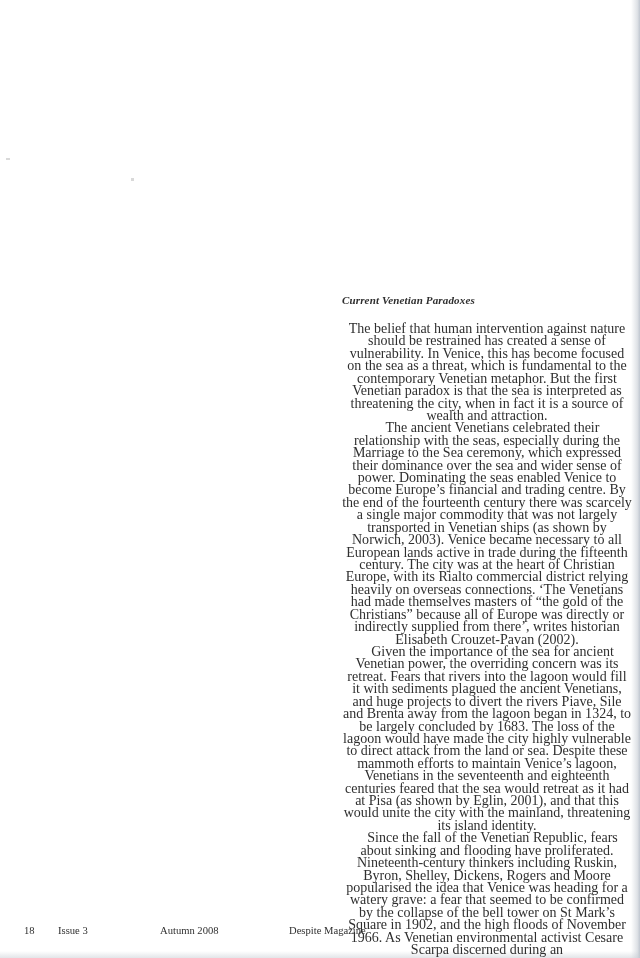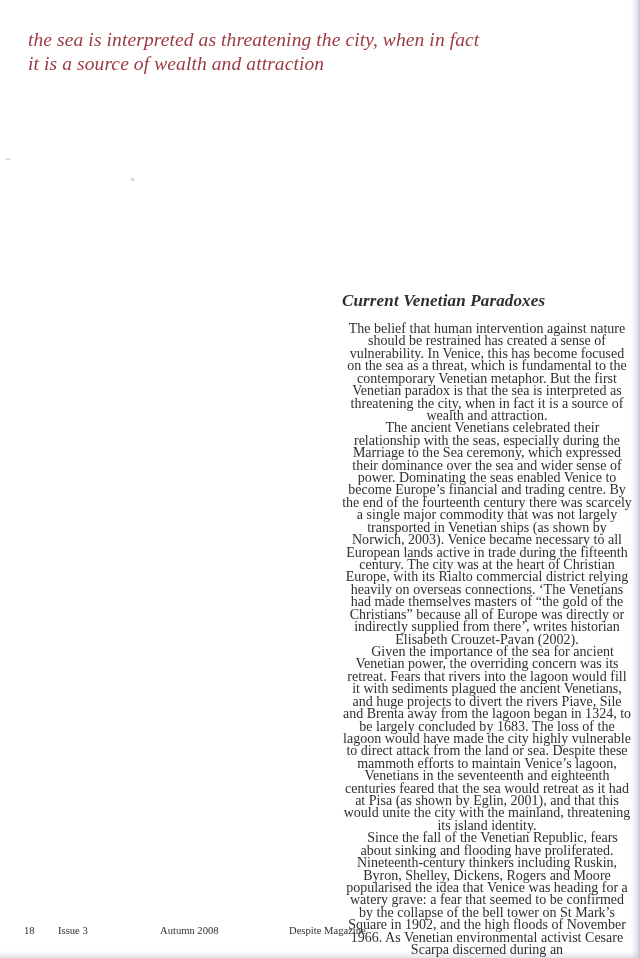--- a/index.html
+++ b/index.html
@@ -60,21 +60,21 @@
 
   
   .column {
     position: absolute;
     left: 342px;
     top: 292px;
     width: 290px;
   }
   .section-title {
     font-style: italic;
-    font-size: 17px;
+    font-size: 11px;
     line-height: 17px;
     color: #2e2e2e;
     margin: 0 0 14px 0;
     letter-spacing: 0.15px;
   }
   .body-text {
     font-size: 14px;
     line-height: 12.42px;
     color: #2f2f2f;
     text-align: center;
@@ -110,24 +110,20 @@
 </head>
 <body>
 
 <div class="page">
 
   <div class="scan-edge-right"></div>
   <div class="scan-edge-bottom"></div>
   <div class="scan-speck" style="left:6px; top:158px; width:4px; height:2px;"></div>
   <div class="scan-speck" style="left:131px; top:178px; width:3px; height:3px;"></div>
 
-  <div class="pullquote">
-    <span class="pq-line">the sea is interpreted as threatening the city, when in fact</span>
-    <span class="pq-line">it is a source of wealth and attraction</span>
-  </div>
 
   <div class="column">
     <h2 class="section-title">Current Venetian Paradoxes</h2>
     <div class="body-text">
       <p class="first">The belief that human intervention against nature should be restrained has created a sense of vulnerability. In Venice, this has become focused on the sea as a threat, which is fundamental to the contemporary Venetian metaphor. But the first Venetian paradox is that the sea is interpreted as threatening the city, when in fact it is a source of wealth and attraction.</p>
       <p>The ancient Venetians celebrated their relationship with the seas, especially during the Marriage to the Sea ceremony, which expressed their dominance over the sea and wider sense of power. Dominating the seas enabled Venice to become Europe’s financial and trading centre. By the end of the fourteenth century there was scarcely a single major commodity that was not largely transported in Venetian ships (as shown by Norwich, 2003). Venice became necessary to all European lands active in trade during the fifteenth century. The city was at the heart of Christian Europe, with its Rialto commercial district relying heavily on overseas connections. ‘The Venetians had made themselves masters of “the gold of the Christians” because all of Europe was directly or indirectly supplied from there’, writes historian Elisabeth Crouzet-Pavan (2002).</p>
       <p>Given the importance of the sea for ancient Venetian power, the overriding concern was its retreat. Fears that rivers into the lagoon would fill it with sediments plagued the ancient Venetians, and huge projects to divert the rivers Piave, Sile and Brenta away from the lagoon began in 1324, to be largely concluded by 1683. The loss of the lagoon would have made the city highly vulnerable to direct attack from the land or sea. Despite these mammoth efforts to maintain Venice’s lagoon, Venetians in the seventeenth and eighteenth centuries feared that the sea would retreat as it had at Pisa (as shown by Eglin, 2001), and that this would unite the city with the mainland, threatening its island identity.</p>
       <p>Since the fall of the Venetian Republic, fears about sinking and flooding have proliferated. Nineteenth-century thinkers including Ruskin, Byron, Shelley, Dickens, Rogers and Moore popularised the idea that Venice was heading for a watery grave: a fear that seemed to be confirmed by the collapse of the bell tower on St Mark’s Square in 1902, and the high floods of November 1966. As Venetian environmental activist Cesare Scarpa discerned during an</p>
     </div>
   </div>

